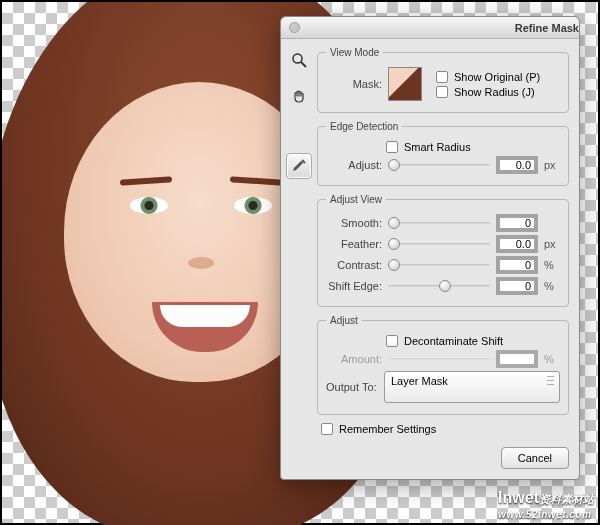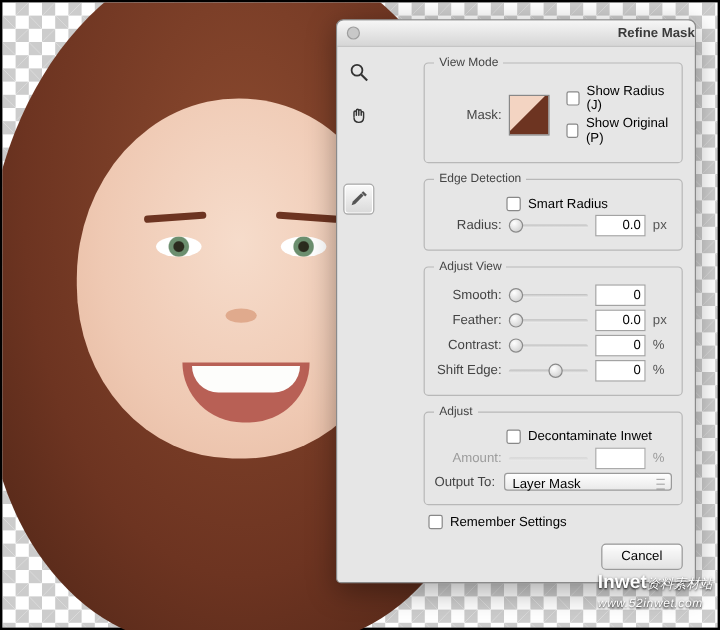--- a/index.html
+++ b/index.html
@@ -18,40 +18,40 @@
 .mouth{position:absolute;left:150px;top:300px;width:106px;height:50px;border-radius:0 0 60px 60px;background:#b86055;overflow:hidden;}
 .teeth{position:absolute;left:8px;top:3px;width:90px;height:22px;border-radius:0 0 40px 40px;background:#fdfdfb;}
 .dialog{position:absolute;left:280px;top:16px;width:300px;background:#e6e6e6;border:1px solid #8a8a8a;border-radius:6px 6px 4px 4px;box-shadow:0 6px 24px rgba(0,0,0,.35);}
 .titlebar{height:22px;line-height:22px;text-align:right;font-weight:bold;color:#3a3a3a;background:linear-gradient(#f6f6f6,#d6d6d6);border-radius:6px 6px 0 0;border-bottom:1px solid #b0b0b0;position:relative;}
 .dot{position:absolute;left:8px;top:5px;width:11px;height:11px;border-radius:50%;background:#c8c8c8;border:1px solid #9e9e9e;}
 .body{display:flex;}
 .tools{width:36px;padding:8px 0;display:flex;flex-direction:column;align-items:center;gap:10px;}
 .tool{width:26px;height:26px;border:1px solid #aaa;border-radius:4px;display:flex;align-items:center;justify-content:center;background:#ededed;}
 .tool.sel{background:linear-gradient(#fafafa,#d9d9d9);box-shadow:inset 0 0 0 1px #fff;}
 .tool.nb{border:none;background:none;}
-.panels{flex:1;padding:4px 10px 8px 0;margin-left:36px;}
+.panels{flex:1;padding:4px 10px 8px 0;}
 fieldset{border:1px solid #b8b8b8;border-radius:4px;margin:4px 0 8px;padding:6px 8px 8px;}
 legend{color:#444;padding:0 4px;font-size:10px;}
 .row{display:flex;align-items:center;gap:6px;margin:3px 0;}
 .lbl{width:56px;text-align:right;color:#444;}
 .lbl2{width:52px;color:#444;}
 .slider{flex:1;height:14px;position:relative;}
 .track{position:absolute;left:0;right:0;top:6px;height:3px;background:linear-gradient(#bdbdbd,#efefef);border-radius:2px;}
 .thumb{position:absolute;top:1px;width:12px;height:12px;border-radius:50%;background:radial-gradient(circle at 35% 30%,#fff,#c7c7c7);border:1px solid #8a8a8a;}
-input.num{width:42px;height:18px;border:1px solid #a3a3a3;background:#fff;text-align:right;padding:0 3px;font-size:11px;}
+input.num{width:42px;height:18px;border:4px solid #a3a3a3;background:#fff;text-align:right;padding:0 3px;font-size:11px;}
 input.num.g{border-color:#aaa;}
 .unit{width:16px;color:#555;}
 .chk{width:12px;height:12px;border:1px solid #888;border-radius:2px;background:#fff;display:inline-block;}
 .thumbimg{width:34px;height:34px;border:1px solid #888;background:linear-gradient(135deg,#f3d4c2 45%,#6d3421 46%);}
-.sel-out{flex:1;height:15px;border:1px solid #9a9a9a;border-radius:3px;background:linear-gradient(#fff,#e9e9e9);padding:0 18px 0 6px;line-height:18px;position:relative;}
+.sel-out{flex:1;height:32px;border:1px solid #9a9a9a;border-radius:3px;background:linear-gradient(#fff,#e9e9e9);padding:0 18px 0 6px;line-height:18px;position:relative;}
 .sel-out:after{content:"";position:absolute;right:5px;top:4px;width:7px;height:10px;background:linear-gradient(#666,#666) no-repeat 0 0/7px 1px,linear-gradient(#666,#666) no-repeat 0 4px/7px 1px,linear-gradient(#666,#666) no-repeat 0 8px/7px 1px;opacity:.5}
 .dis{color:#9c9c9c;}
 .btnrow{padding:4px 10px 10px;text-align:right;}
 .btn{display:inline-block;height:22px;line-height:20px;padding:0 16px;border:1px solid #9a9a9a;border-radius:4px;background:linear-gradient(#fdfdfd,#e2e2e2);margin-left:6px;}
-.watermark{position:absolute;right:6px;bottom:16px;color:#fff;font-size:12px;font-style:italic;text-shadow:0 1px 2px #000;}
+.watermark{position:absolute;right:6px;bottom:4px;color:#fff;font-size:12px;font-style:italic;text-shadow:0 1px 2px #000;font-weight:bold;}
 .watermark b{font-size:16px;font-style:normal;}
 svg{display:block}
 </style>
 </head>
 <body>
 
 <div class="canvas">
   <div class="face">
     <div class="hair"></div>
     <div class="cutout"></div>
@@ -94,38 +94,38 @@
     </div>
     <div class="panels">
       <fieldset>
         <legend>View Mode</legend>
         <div class="row">
           <span class="lbl">Mask:</span>
           <div class="thumbimg"></div>
           <div style="flex:1;padding-left:8px">
             <div class="row">
                 <span class="chk"></span>
-                <span>Show Radius (J)</span>
+                <span>Show Original (P)</span>
               </div>
             <div class="row">
                 <span class="chk"></span>
-                <span>Show Original (P)</span>
+                <span>Show Radius (J)</span>
               </div>
           </div>
         </div>
       </fieldset>
 
       <fieldset>
         <legend>Edge Detection</legend>
         <div class="row" style="padding-left:60px">
             <span class="chk"></span>
             <span>Smart Radius</span>
           </div>
         <div class="row">
-          <span class="lbl">Radius:</span>
+          <span class="lbl">Adjust:</span>
           <div class="slider">
               <div class="track"></div>
               <div class="thumb" style="left:0"></div>
             </div>
           <input class="num" value="0.0" style="">
           <span class="unit">px</span>
         </div>
       </fieldset>
 
       <fieldset>
@@ -165,21 +165,21 @@
             </div>
             <input class="num" value="0" style="">
             <span class="unit">%</span>
           </div>
       </fieldset>
 
       <fieldset>
         <legend>Adjust</legend>
         <div class="row" style="padding-left:60px">
             <span class="chk"></span>
-            <span>Decontaminate Inwet</span>
+            <span>Decontaminate Shift</span>
           </div>
         <div class="row">
             <span class="lbl dis">Amount:</span>
             <div class="slider" style="opacity:.45">
               <div class="track"></div>
             </div>
             <input class="num g" disabled="" style="">
             <span class="unit dis">%</span>
           </div>
         <div class="row">

